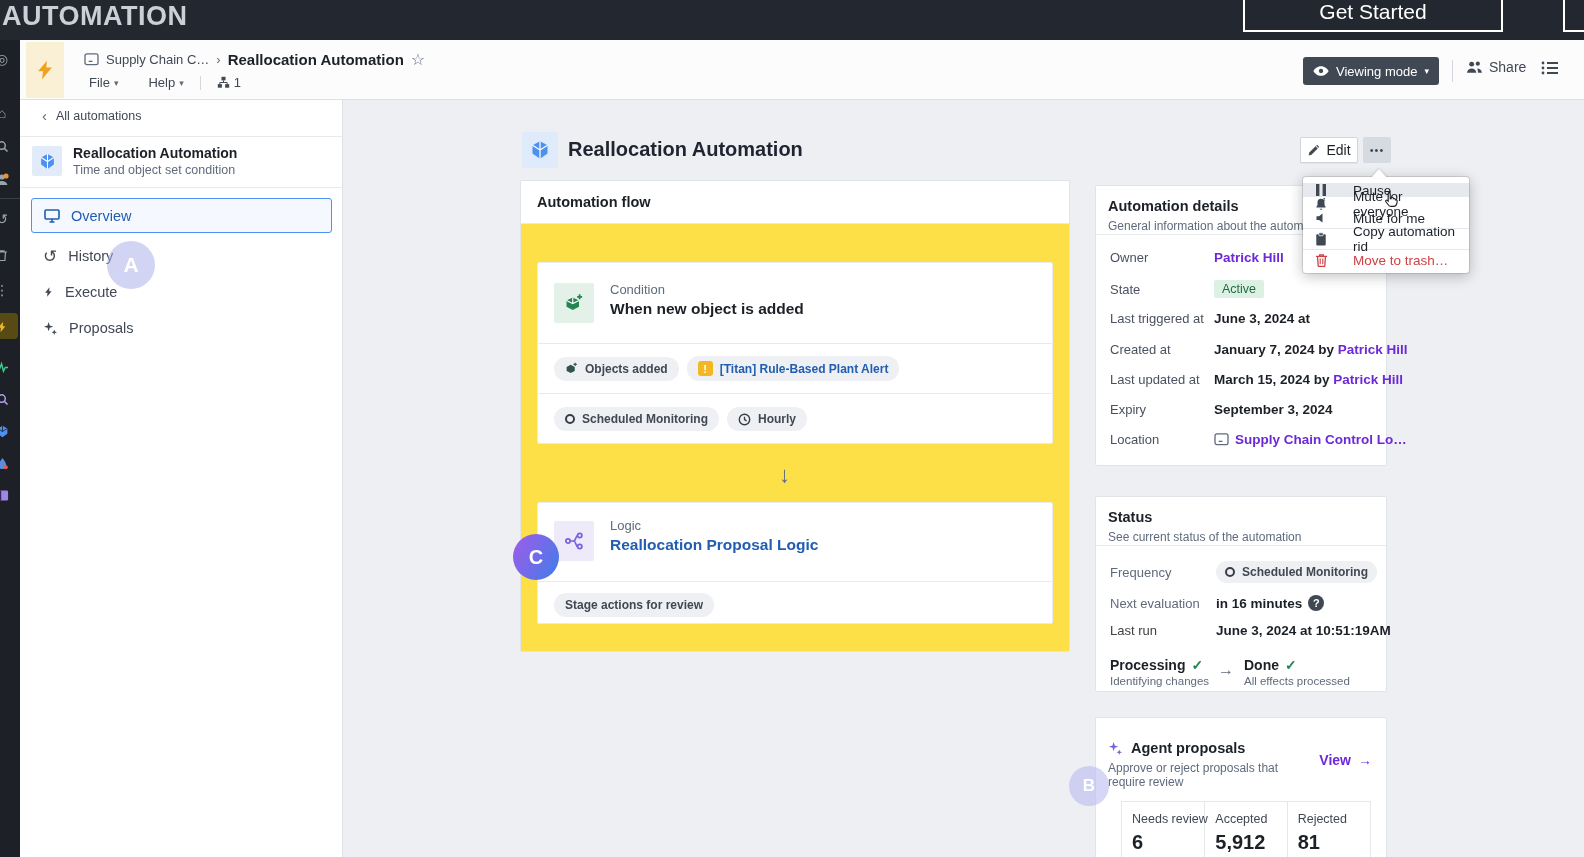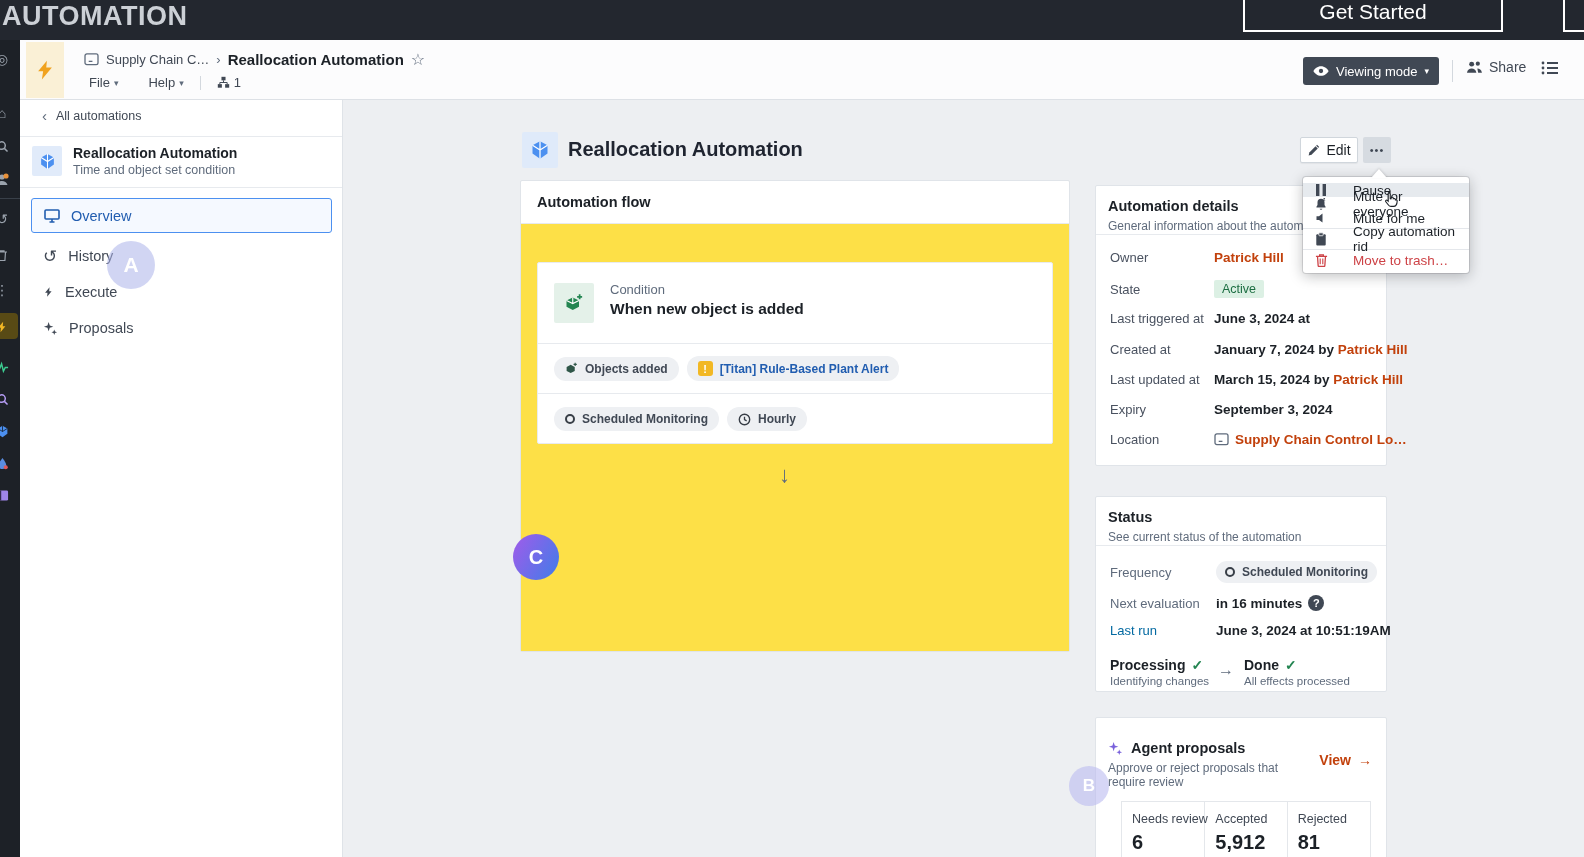--- a/index.html
+++ b/index.html
@@ -86,21 +86,21 @@
 
   
   .details-panel{left:1095px;top:185px;width:292px;height:281px}
   .status-panel{left:1095px;top:496px;width:292px;height:196px}
   .prop-panel{left:1095px;top:717px;width:292px;height:145px}
   .ph{position:absolute;left:12px;top:12px;right:12px}
   .ph .panel-sub{margin-top:5px;line-height:14px}
   .drow{position:absolute;left:14px;right:10px;display:flex;align-items:center}
   .dlabel{width:104px;flex:none;font-size:13px;color:#4a5260}
   .dvalue{font-size:13.5px;font-weight:700;color:#1c2127;white-space:nowrap}
-  .link{color:#c2410c;font-weight:700}
+  .link{color:#6d28d9;font-weight:700}
   .badge-active{background:#dcf0e4;color:#1c6e42;font-size:12.5px;font-weight:400;padding:2px 8px;border-radius:2px}
   .qmark{width:16px;height:16px;border-radius:50%;background:#404854;color:#fff;font-size:11px;font-weight:700;
     display:inline-flex;align-items:center;justify-content:center;margin-left:6px}
   .check{color:#238551;font-weight:700;font-size:14px;margin-left:6px}
   .stage-title{font-size:14px;font-weight:700;color:#1c2127;display:flex;align-items:center}
   .stage-sub{font-size:11.5px;color:#5f6b7c;margin-top:2px}
 
   
   .view-link{position:absolute;right:14px;top:34px;display:flex;gap:7px;align-items:center;font-size:14px}
   .stat-table{position:absolute;left:25px;top:83px;width:250px;display:flex;border:1px solid #e4e7eb;border-bottom:none}
@@ -384,20 +384,36 @@
                 <path d="M7 4v3.2l2.3 1.3" stroke="#383e47" stroke-width="1.4" fill="none"></path>
               </svg>
             </span>
           <span>Hourly</span>
         </span>
       </div>
     </div>
 
     <div class="flow-arrow">↓</div>
 
+    <div class="flow-card logic-card">
+      <div class="fc-icon" style="top:18px;background:#efeafa">
+        <svg width="20" height="20" viewBox="0 0 16 16">
+            <circle cx="3.2" cy="8" r="1.7" fill="none" stroke="#7961db" stroke-width="1.4"></circle>
+            <circle cx="12.6" cy="3.6" r="1.7" fill="none" stroke="#7961db" stroke-width="1.4"></circle>
+            <circle cx="12.6" cy="12.4" r="1.7" fill="none" stroke="#7961db" stroke-width="1.4"></circle>
+            <path d="M4.9 8h2.6c2.4 0 1.6-4.4 3.5-4.4M7.5 8c2.4 0 1.6 4.4 3.5 4.4" stroke="#7961db" stroke-width="1.3" fill="none"></path>
+          </svg>
+      </div>
+      <div class="fc-kicker" style="top:15px">Logic</div>
+      <div class="fc-title link" style="top:33px">Reallocation Proposal Logic</div>
+      <div class="pdiv" style="top:78px"></div>
+      <div class="chip-row" style="top:90px">
+        <span class="chip">Stage actions for review</span>
+      </div>
+    </div>
 
   </div>
 </div>
 
 <div class="panel details-panel">
   <div class="ph">
     <div class="panel-title">Automation details</div>
     <div class="panel-sub">General information about the automation</div>
   </div>
   <div class="pdiv" style="top:48px"></div>
@@ -453,21 +469,21 @@
     </span>
   </div>
   <div class="drow" style="top:98px">
     <span class="dlabel" style="color:#5f6b7c;width:106px">Next evaluation</span>
     <span class="dvalue" style="display:flex;align-items:center">
         <span>in 16 minutes</span>
       <span class="qmark">?</span>
     </span>
   </div>
   <div class="drow" style="top:126px">
-    <span class="dlabel" style="color:#0369a1;width:106px">Last run</span>
+    <span class="dlabel" style="color:#404040;width:106px">Last run</span>
     <span class="dvalue">June 3, 2024 at 10:51:19AM</span>
   </div>
   <div class="drow" style="top:160px;align-items:flex-start">
     <span style="width:106px;flex:none">
       <span class="stage-title">
           <span>Processing</span>
           <span class="check">✓</span>
         </span>
       <span class="stage-sub" style="display:block">Identifying changes</span>
     </span>

